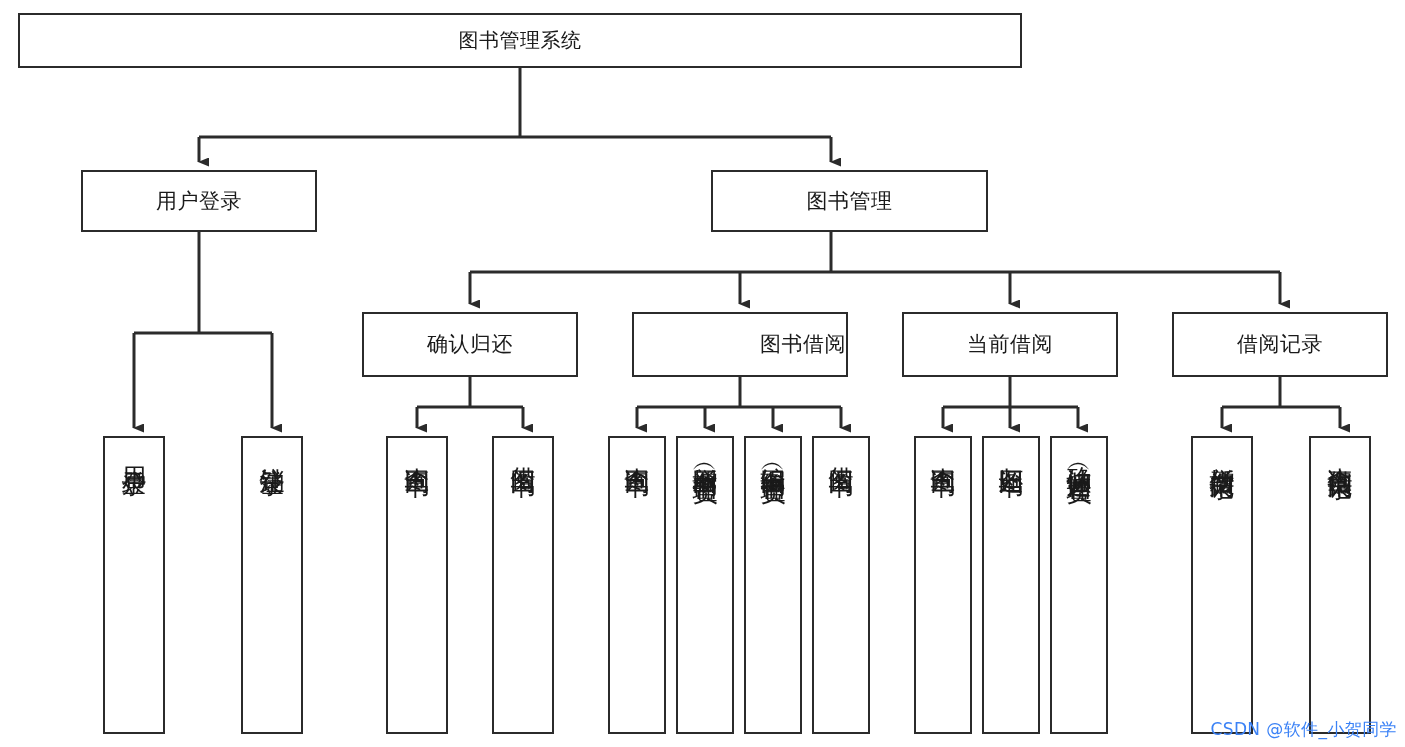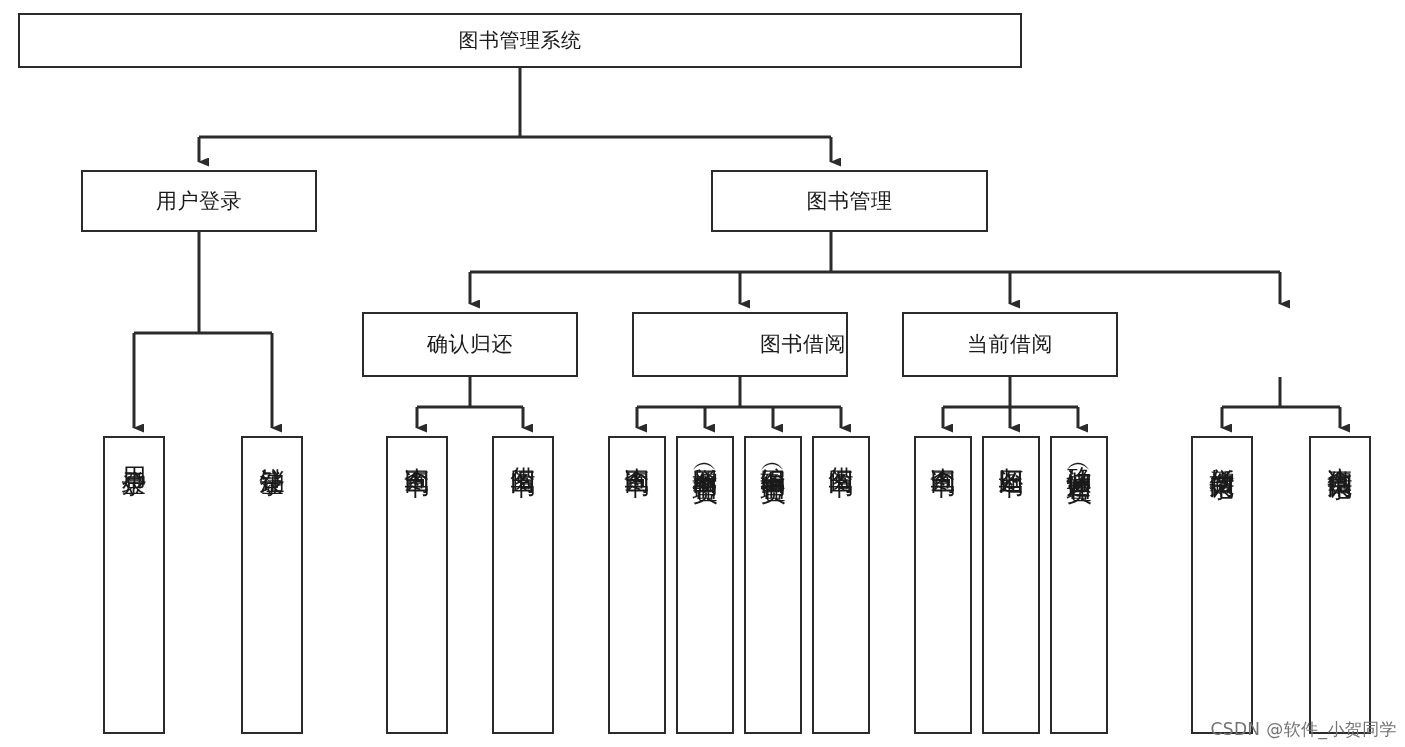--- a/index.html
+++ b/index.html
@@ -62,21 +62,21 @@
     font-size: 25px;
     line-height: 1.0;
     letter-spacing: 2px;
     white-space: nowrap;
   }
   .watermark {
     position: absolute;
     right: 8px;
     bottom: 6px;
     font-size: 17px;
-    color: #737373;
+    color: #3b82f6;
     letter-spacing: 0.4px;
     white-space: nowrap;
     z-index: 5;
     font-family: "DejaVu Sans", "Liberation Sans", sans-serif;
   }
 </style>
 </head>
 <body>
 
 <div id="canvas">
@@ -144,20 +144,23 @@
 
   <div class="node horizontal" style="left:362px; top:312px; width:216px; height:65px;">
     <span class="node-label">确认归还</span>
   </div>
   <div class="node horizontal" style="left:632px; top:312px; width:216px; height:65px;justify-content:flex-end;">
     <span class="node-label">图书借阅</span>
   </div>
   <div class="node horizontal" style="left:902px; top:312px; width:216px; height:65px;">
     <span class="node-label">当前借阅</span>
   </div>
+  <div class="node horizontal" style="left:1172px; top:312px; width:216px; height:65px;">
+    <span class="node-label">借阅记录</span>
+  </div>
 
   <div class="node vertical" style="left:103px; top:436px; width:62px; height:298px;">
     <span class="node-label">用户登录</span>
   </div>
   <div class="node vertical" style="left:241px; top:436px; width:62px; height:298px;">
     <span class="node-label">注销登录</span>
   </div>
 
   <div class="node vertical" style="left:386px; top:436px; width:62px; height:298px;">
     <span class="node-label">查询图书</span>

